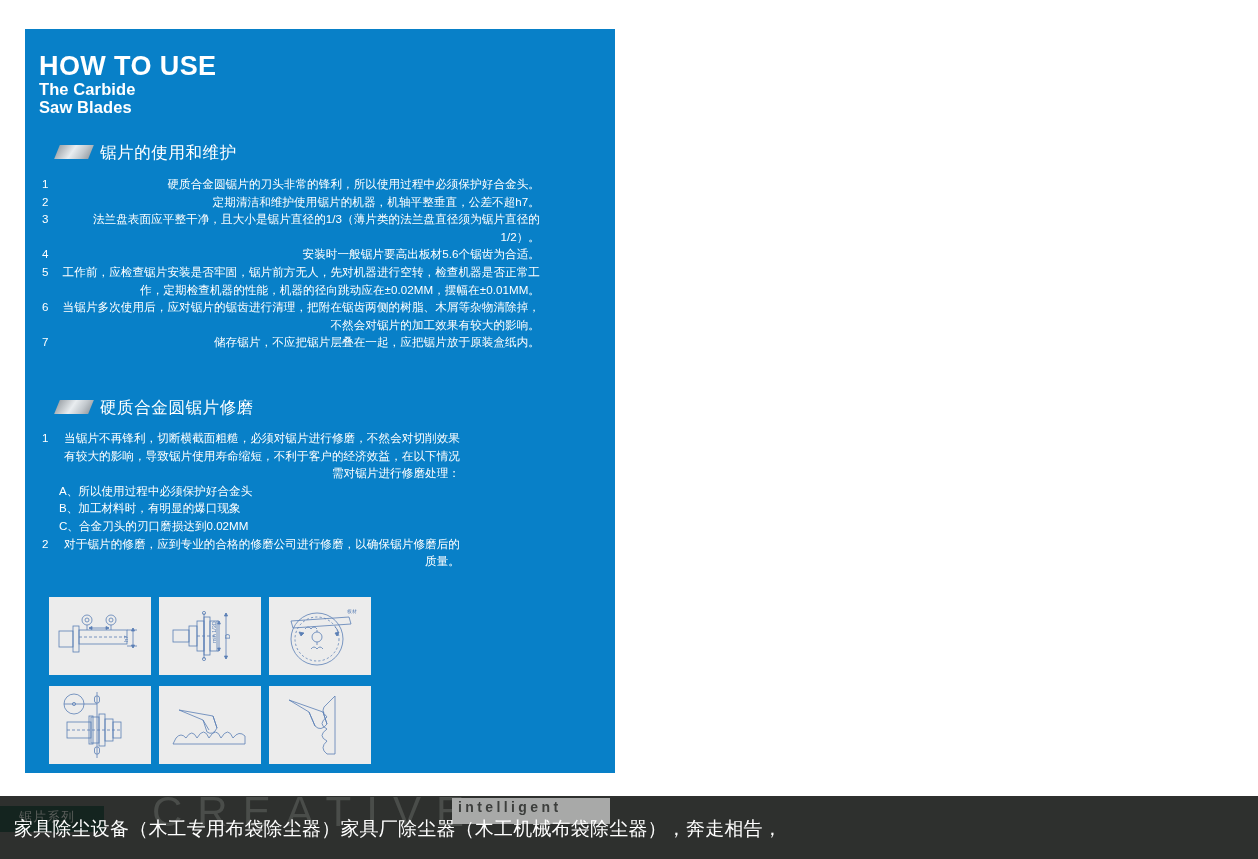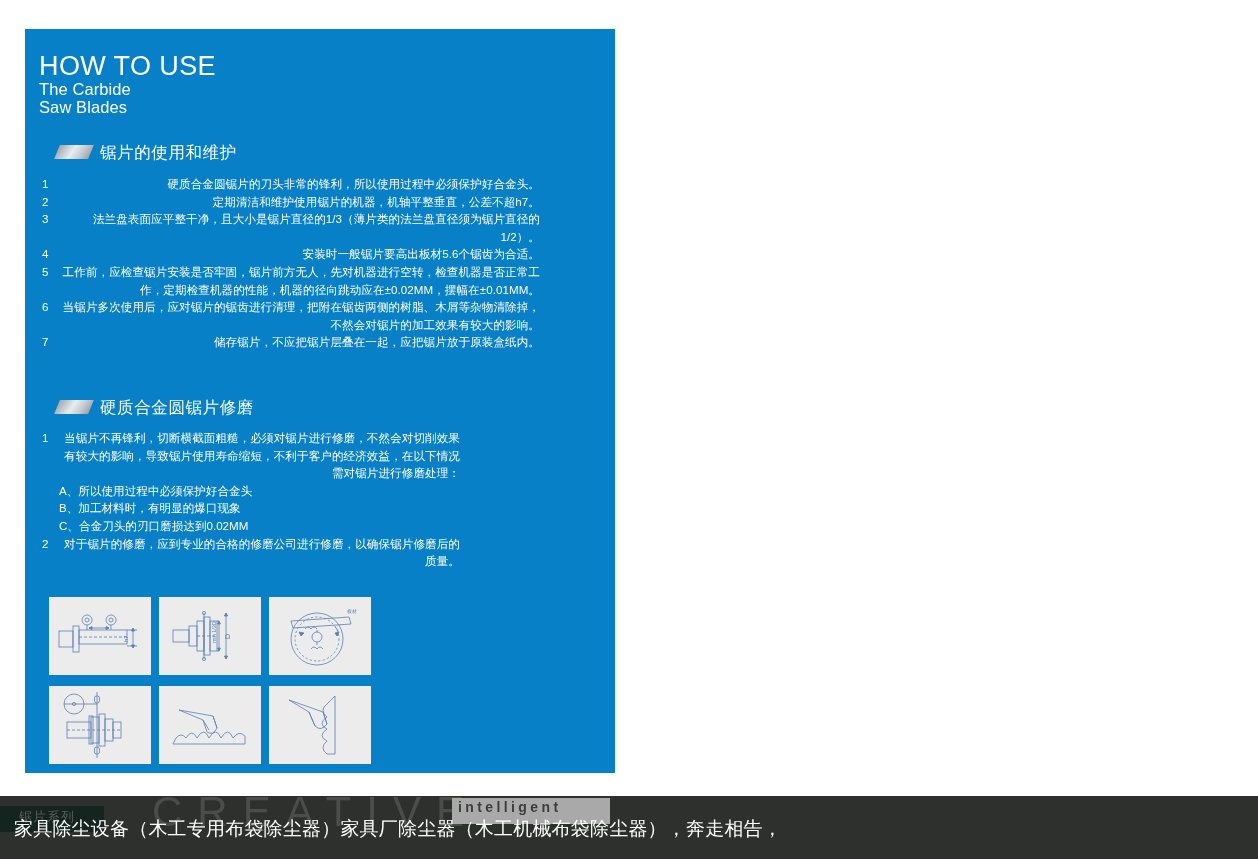--- a/index.html
+++ b/index.html
@@ -31,28 +31,28 @@
     position: absolute;
     left: 14px;
     top: 22px;
     width: 400px;
   }
   .h-main {
     color: #ffffff;
     font-size: 27px;
     line-height: 30px;
     letter-spacing: 0.4px;
-    font-weight: 400;
+    font-weight: 700;
     white-space: nowrap;
   }
   .h-sub1, .h-sub2 {
     color: #ffffff;
     font-size: 16.5px;
     line-height: 17.5px;
-    font-weight: normal;
+    font-weight: bold;
     letter-spacing: 0.1px;
     white-space: nowrap;
   }
   .h-cn {
     color: #0d5b4c;
     font-size: 11.5px;
     line-height: 16px;
     font-weight: bold;
     letter-spacing: 0.4px;
     margin-top: 2px;

